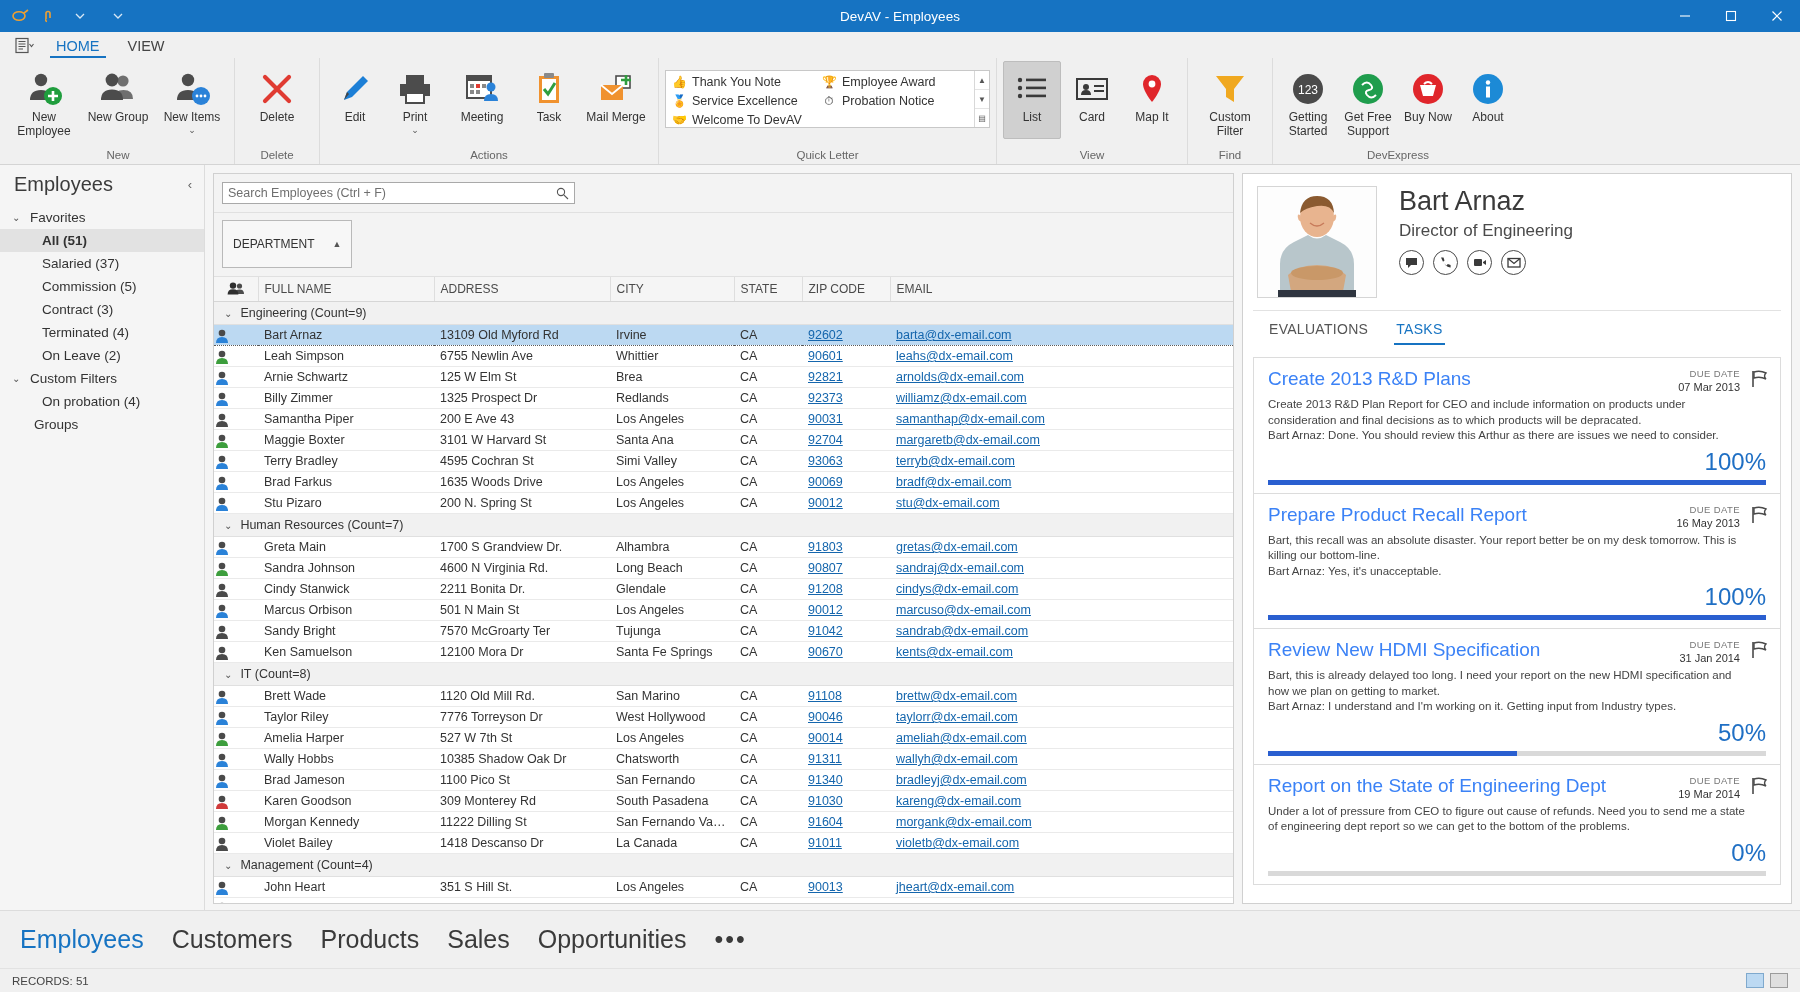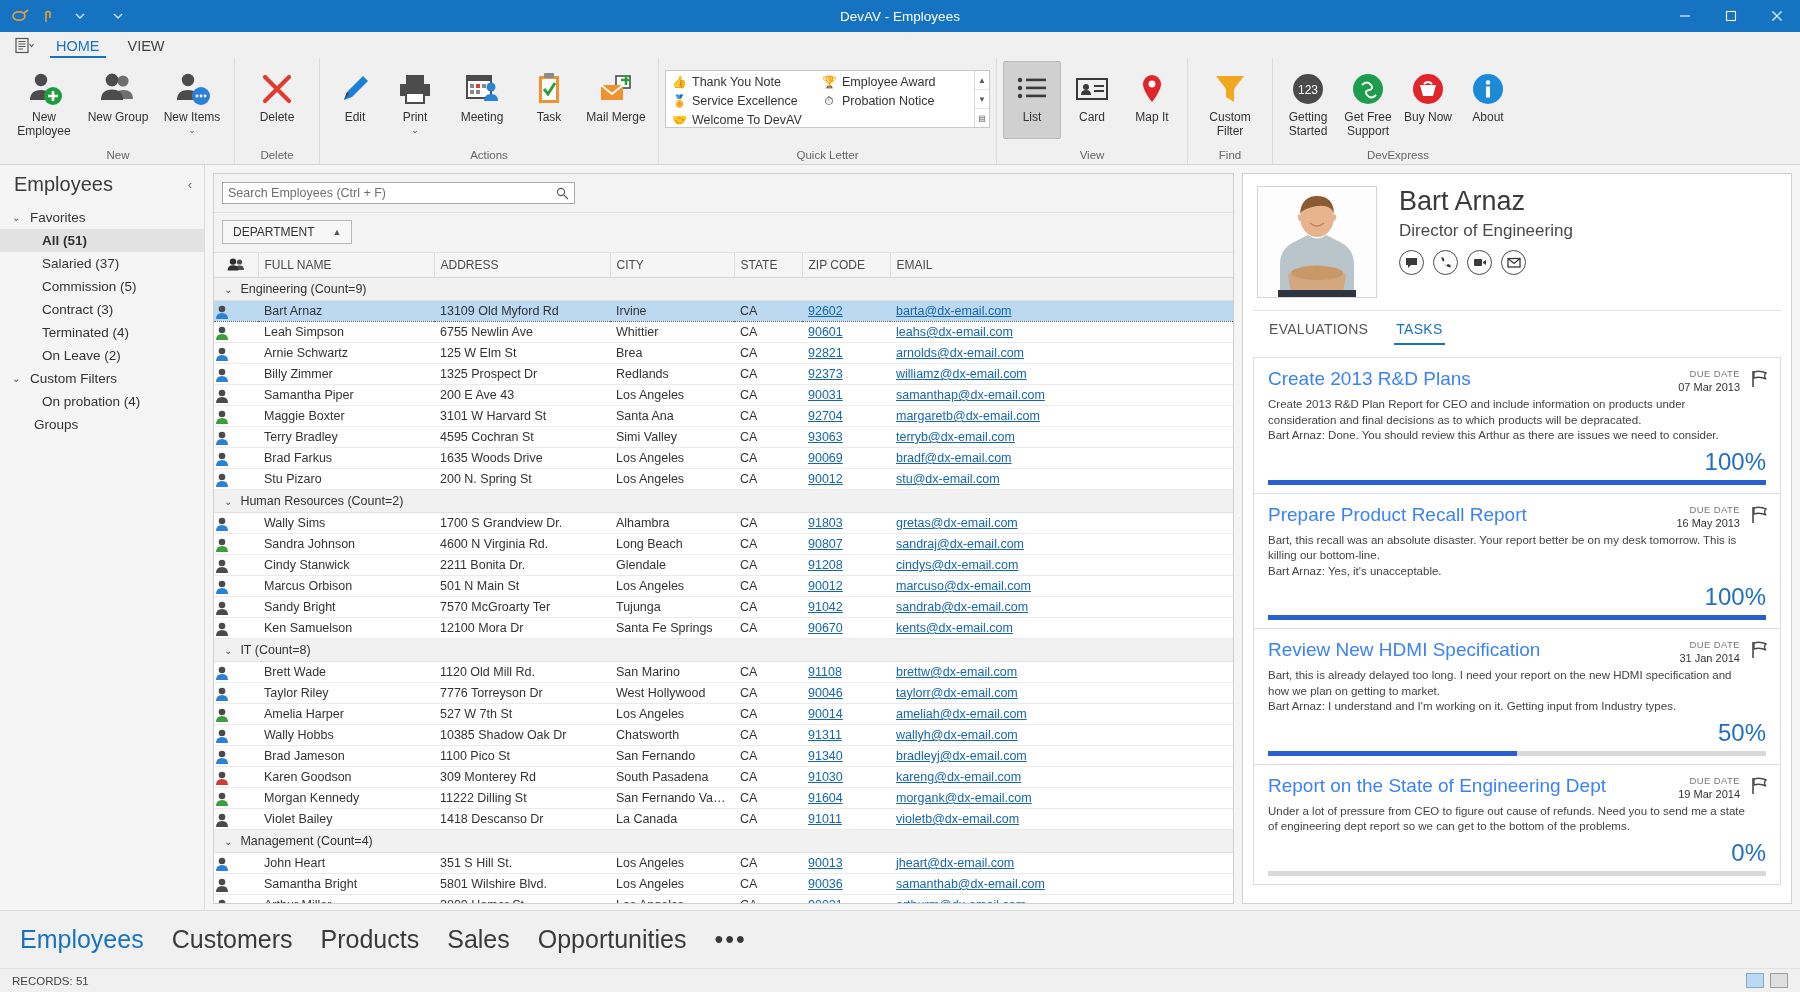--- a/index.html
+++ b/index.html
@@ -87,21 +87,21 @@
   .searchbox { width:353px; height:22px; background:#fff; border:1px solid #a9a9a9;
                display:flex; align-items:center; padding:0 5px; }
   .searchbox input {
     flex:1; border:none; outline:none; font-family:inherit; font-size:12.5px; color:#333;
     background:transparent;
   }
   .searchbox input::placeholder { color:#6f6f6f; }
   .srch-ic { color:#555; font-size:12px; }
   .groupbar { background:#f3f3f3; border-bottom:1px solid #e0e0e0; padding:7px 8px 8px; }
   .gchip { display:inline-flex; align-items:center; gap:18px; border:1px solid #b9b9b9;
-           background:#f7f7f7; padding:4px 10px; font-size:12px; color:#333; }
+           background:#f7f7f7; padding:16px 10px; font-size:12px; color:#333; }
   .gchip .asc { font-size:9px; color:#555; }
 
   table.grid { width:100%; border-collapse:collapse; table-layout:fixed; }
   .grid th {
     text-align:left; font-weight:normal; font-size:12px; color:#4a4a4a;
     background:#f5f5f5; border-bottom:1px solid #d6d6d6; padding:5px 6px;
     border-right:1px solid #dedede;
   }
   .grid th.cIcon { width:44px; text-align:center; border-right:1px solid #dedede; }
   .grid th.cName { width:176px; }
@@ -679,30 +679,30 @@
                     </svg>
                   </td>
                   <td>Stu Pizaro</td>
                   <td>200 N. Spring St</td>
                   <td>Los Angeles</td>
                   <td>CA</td>
                   <td><span class="lnk">90012</span></td>
                   <td><span class="lnk">stu@dx-email.com</span></td>
                 </tr>
                 <tr class="grouprow">
-                  <td colspan="7"><span class="chev">⌄</span><span>Human Resources (Count=2)</span></td>
-                </tr>
-                <tr class="datarow">
-                  <td class="ic">
-                    <svg width="16" height="15" viewBox="0 0 16 15">
-                      <circle cx="8" cy="4" r="3.3" fill="#4a4a4a"></circle>
-                      <path d="M2 14 q0 -6 6 -6 q6 0 6 6 z" fill="#2a82d8"></path>
-                    </svg>
-                  </td>
-                  <td>Wally Sims</td>
+                  <td colspan="7"><span class="chev">⌄</span><span>Human Resources (Count=7)</span></td>
+                </tr>
+                <tr class="datarow">
+                  <td class="ic">
+                    <svg width="16" height="15" viewBox="0 0 16 15">
+                      <circle cx="8" cy="4" r="3.3" fill="#4a4a4a"></circle>
+                      <path d="M2 14 q0 -6 6 -6 q6 0 6 6 z" fill="#2a82d8"></path>
+                    </svg>
+                  </td>
+                  <td>Greta Main</td>
                   <td>1700 S Grandview Dr.</td>
                   <td>Alhambra</td>
                   <td>CA</td>
                   <td><span class="lnk">91803</span></td>
                   <td><span class="lnk">gretas@dx-email.com</span></td>
                 </tr>
                 <tr class="datarow">
                   <td class="ic">
                     <svg width="16" height="15" viewBox="0 0 16 15">
                       <circle cx="8" cy="4" r="3.3" fill="#4a4a4a"></circle>

